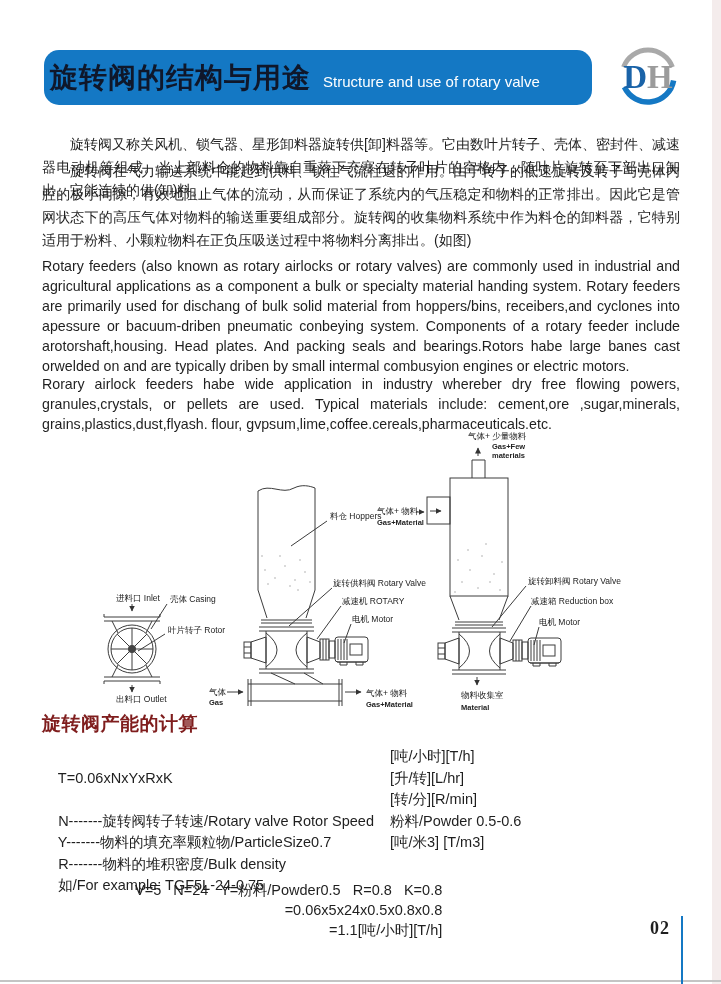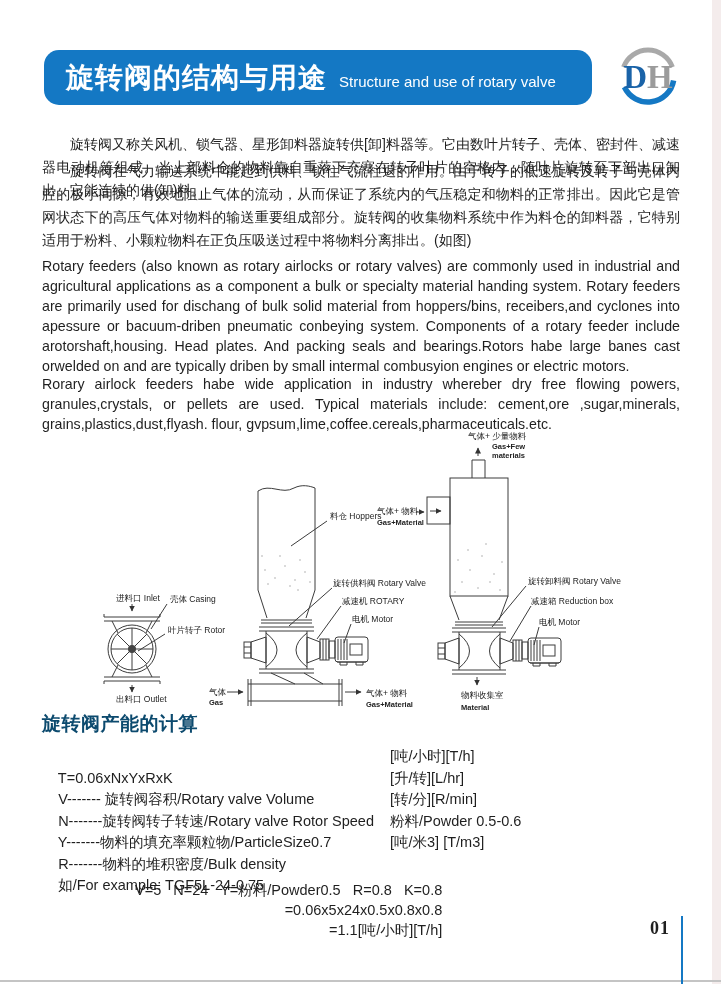--- a/index.html
+++ b/index.html
@@ -7,38 +7,38 @@
     width:721px;height:984px;position:relative;background:#ffffff;
     font-family:"Liberation Sans",sans-serif;color:#1f1f1f;overflow:hidden;
   }
   .right-strip{position:absolute;left:712px;top:0;width:9px;height:984px;background:#f4ecec;}
   .bottom-line{position:absolute;left:0;top:980px;width:721px;height:2px;background:#c4c4c4;}
 
   .header-bar{
     position:absolute;left:44px;top:50px;width:548px;height:55px;
     background:#1478c4;border-radius:15px;display:flex;align-items:center;
   }
-  .title-zh{font-size:28px;font-weight:bold;color:#ffffff;margin-left:22px;letter-spacing:1px;white-space:nowrap;}
+  .title-zh{font-size:28px;font-weight:bold;color:#0f172a;margin-left:6px;letter-spacing:1px;white-space:nowrap;}
   .title-en{font-size:15px;color:#fff;margin-left:12px;margin-top:8px;white-space:nowrap;}
   .logo{position:absolute;left:606px;top:44px;width:84px;height:66px;text-decoration:underline;}
 
   .para{position:absolute;left:42px;width:638px;text-align:justify;}
   .para-zh{font-size:14px;line-height:23px;text-indent:28px;}
   #zh1{top:133px;}
   #zh2{top:160px;}
   .para-en{font-size:14.2px;line-height:20px;}
   #en1{top:256px;}
   #en2{top:374px;}
 
   svg.diagrams{position:absolute;left:0;top:420px;width:721px;height:300px;}
   svg.diagrams text{font-family:"Liberation Sans",sans-serif;font-size:8.5px;fill:#222;}
   svg.diagrams text.en-sub{font-size:7.5px;font-weight:bold;}
   .lineart{stroke:#3c3c3c;stroke-width:1;fill:none;}
 
-  .calc-heading{position:absolute;left:42px;top:711px;font-size:19px;font-weight:bold;color:#0c4a6e;letter-spacing:0.5px;}
+  .calc-heading{position:absolute;left:42px;top:711px;font-size:19px;font-weight:bold;color:#7f1d1d;letter-spacing:0.5px;}
   .calc-rows{position:absolute;left:42px;top:746px;width:650px;font-size:14.5px;}
   .calc-row{position:relative;height:21.5px;line-height:21.5px;white-space:pre;}
   .calc-right{position:absolute;left:348px;top:0;}
   .example{position:absolute;left:135px;top:880px;font-size:14.5px;line-height:20px;}
   .example div{white-space:pre;height:20px;text-align:right;}
 
   .page-num{position:absolute;left:650px;top:918px;font-family:"Liberation Serif",serif;font-weight:bold;font-size:18px;letter-spacing:1px;}
   .footer-blue-line{position:absolute;left:681px;top:916px;width:2px;height:68px;background:#1478c4;}
 </style>
 </head>
@@ -197,21 +197,20 @@
 </svg>
 
 <div class="calc-heading">旋转阀产能的计算</div>
 
 <div class="calc-rows">
   <div class="calc-row">
     <span>T=0.06xNxYxRxK</span>
     <span class="calc-right">[吨/小时][T/h]</span>
   </div>
   <div class="calc-row">
-    <span>V------- 旋转阀容积/Rotary valve Volume</span>
     <span class="calc-right">[升/转][L/hr]</span>
   </div>
   <div class="calc-row">
     <span>N-------旋转阀转子转速/Rotary valve Rotor Speed</span>
     <span class="calc-right">[转/分][R/min]</span>
   </div>
   <div class="calc-row">
     <span>Y-------物料的填充率颗粒物/ParticleSize0.7</span>
     <span class="calc-right">粉料/Powder 0.5-0.6</span>
   </div>
@@ -224,14 +223,14 @@
     <span class="calc-right"></span>
   </div>
 </div>
 
 <div class="example">
   <div>V=5   N=24   Y=粉料/Powder0.5   R=0.8   K=0.8</div>
   <div>=0.06x5x24x0.5x0.8x0.8</div>
   <div>=1.1[吨/小时][T/h]</div>
 </div>
 
-<div class="page-num">01</div>
+<div class="page-num">02</div>
 <div class="footer-blue-line"></div>
 
 </body></html>

